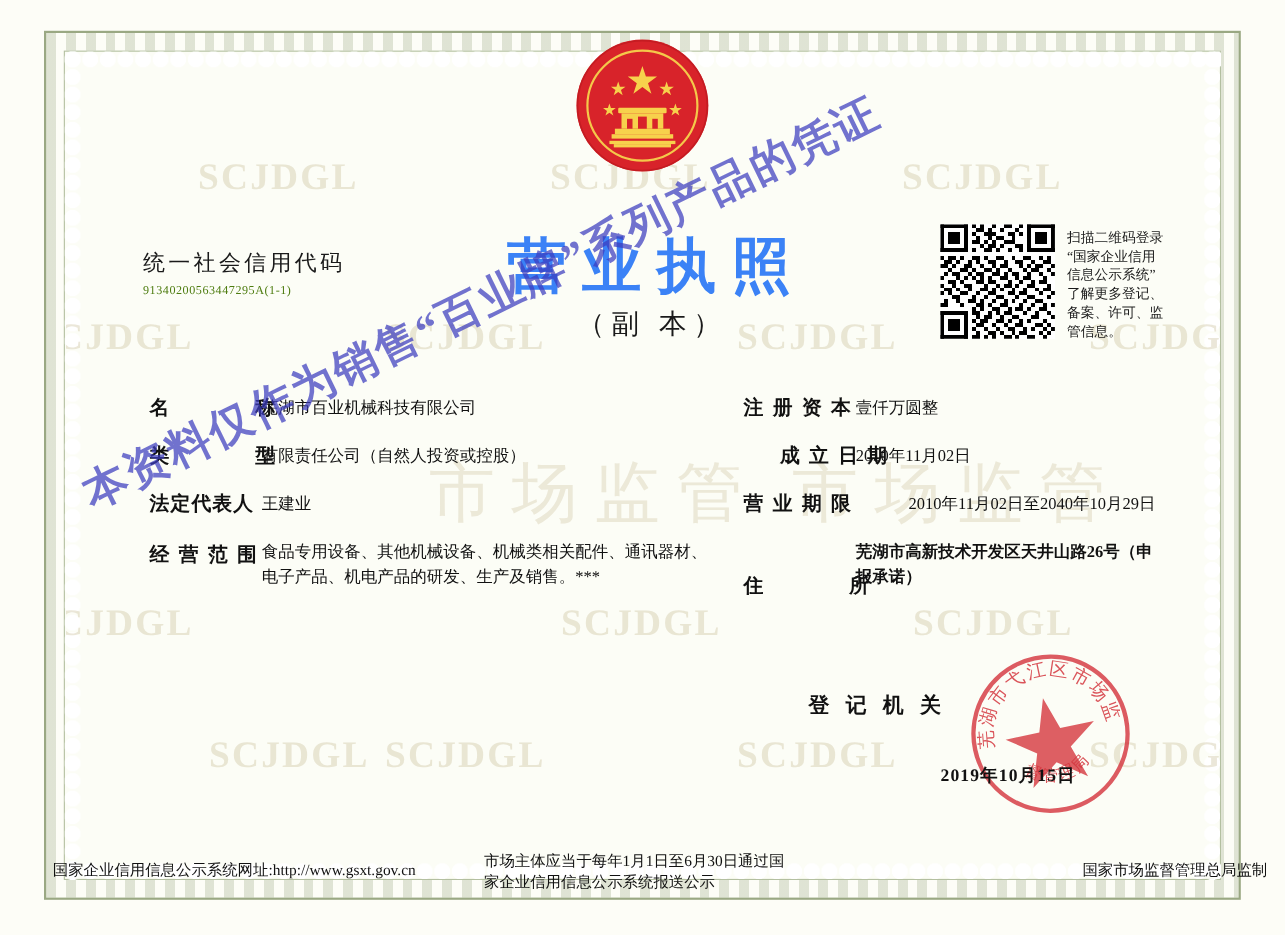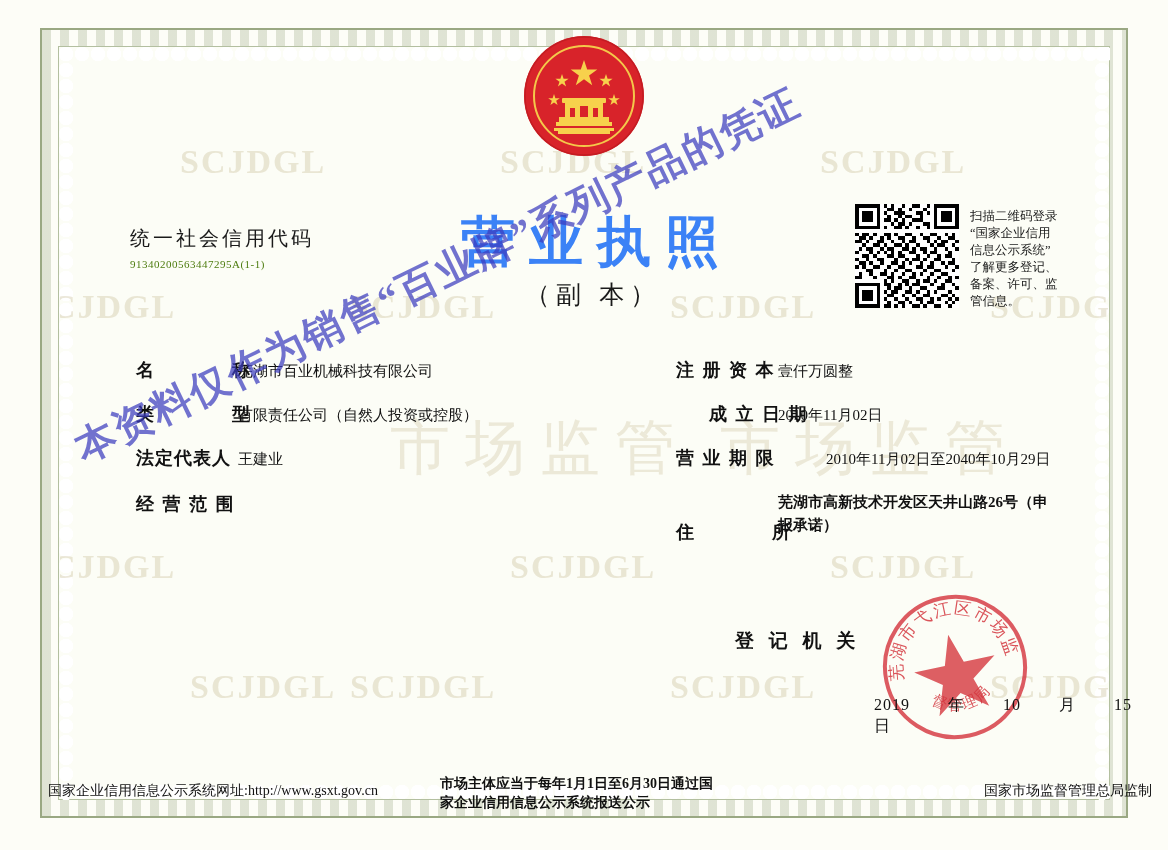--- a/index.html
+++ b/index.html
@@ -216,21 +216,21 @@
   }
   .date-line {
     position: absolute;
     left: 855px;
     top: 695px;
     font-family: "Liberation Serif", serif;
     font-size: 16px;
     color: #111;
     letter-spacing: 1px;
   }
-  .date-line span { margin: 0 19px; }
+  .date-line span { margin: 0 0; font-weight: bold; }
 
   
   .seal {
     position: absolute;
     left: 880px;
     top: 592px;
     width: 150px;
     height: 150px;
     transform: rotate(-12deg);
   }
@@ -584,20 +584,22 @@
   <div class="field-label" style="left:136px; top:358px; letter-spacing:14px;">名　　称</div>
   <div class="field-value" style="left:238px; top:360px;">芜湖市百业机械科技有限公司</div>
 
   <div class="field-label" style="left:136px; top:402px; letter-spacing:14px;">类　　型</div>
   <div class="field-value" style="left:238px; top:404px;">有限责任公司（自然人投资或控股）</div>
 
   <div class="field-label" style="left:136px; top:446px; letter-spacing:1px;">法定代表人</div>
   <div class="field-value" style="left:238px; top:448px;">王建业</div>
 
   <div class="field-label" style="left:136px; top:492px; letter-spacing:2px;">经 营 范 围</div>
+  <div class="field-value" style="left:238px; top:491px; width:420px;">食品专用设备、其他机械设备、机械类相关配件、通讯器材、
+电子产品、机电产品的研发、生产及销售。***</div>
 
   <div class="field-label" style="left:676px; top:358px; letter-spacing:2px;">注 册 资 本</div>
   <div class="field-value" style="left:778px; top:360px;">壹仟万圆整</div>
 
   <div class="field-label" style="left:709px; top:402px; letter-spacing:2px;">成 立 日 期</div>
   <div class="field-value" style="left:778px; top:404px;">2010年11月02日</div>
 
   <div class="field-label" style="left:676px; top:446px; letter-spacing:2px;">营 业 期 限</div>
   <div class="field-value" style="left:778px; top:448px;margin-left:48px;">2010年11月02日至2040年10月29日</div>
 
@@ -622,17 +624,17 @@
     </svg>
   </div>
 
   <div class="date-line">
     <span>2019</span><span>年</span><span>10</span><span>月</span><span>15</span><span>日</span>
   </div>
 
   <div class="diagonal">本资料仅作为销售“百业牌”系列产品的凭证</div>
 
   <div class="footer-left">国家企业信用信息公示系统网址:http://www.gsxt.gov.cn</div>
-  <div class="footer-center" style="white-space:pre-line;font-weight:bold;">市场主体应当于每年1月1日至6月30日通过国
+  <div class="footer-center" style="white-space:pre-line;">市场主体应当于每年1月1日至6月30日通过国
 家企业信用信息公示系统报送公示</div>
   <div class="footer-right">国家市场监督管理总局监制</div>
 
 </div>
 
 </body></html>

